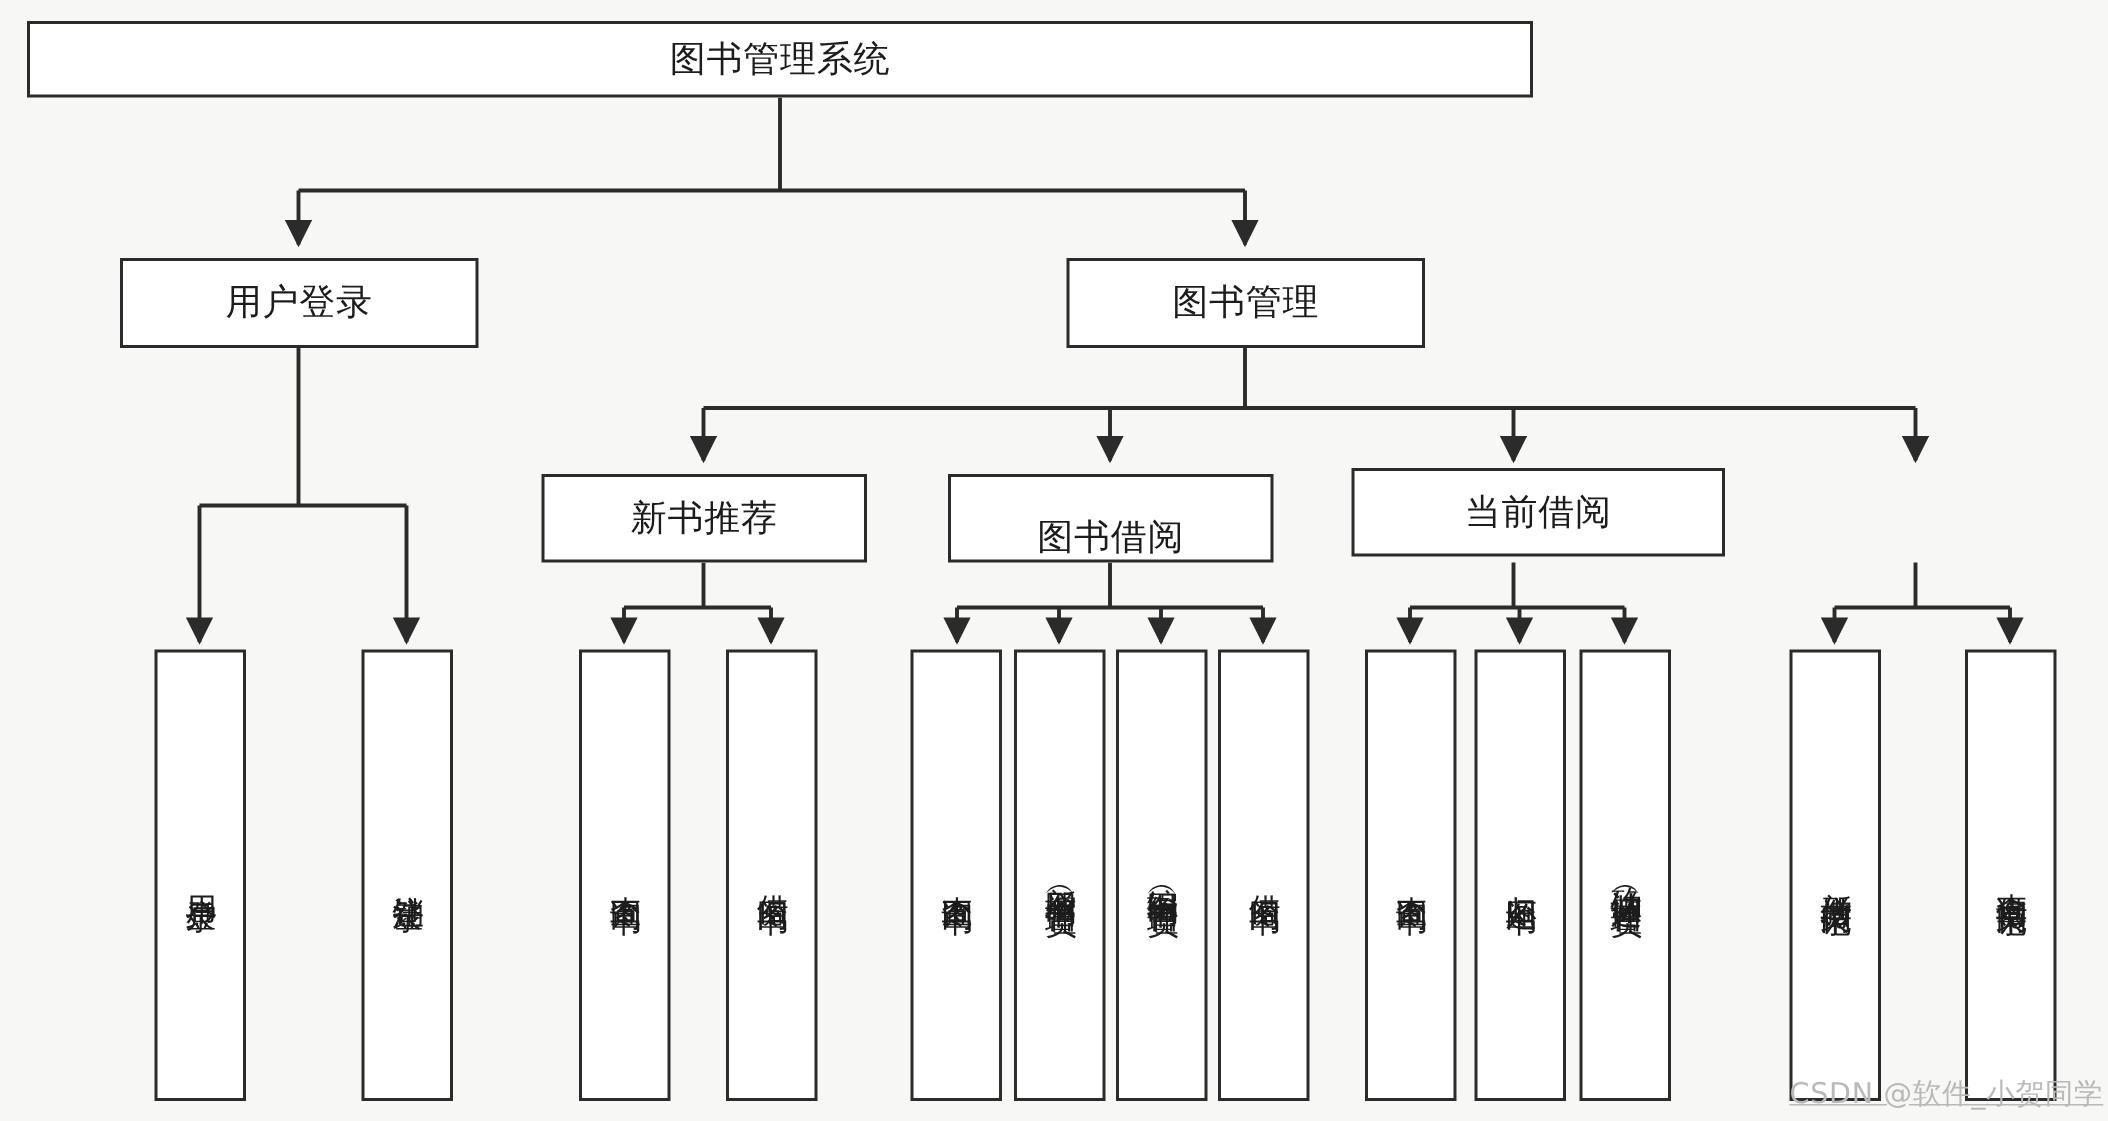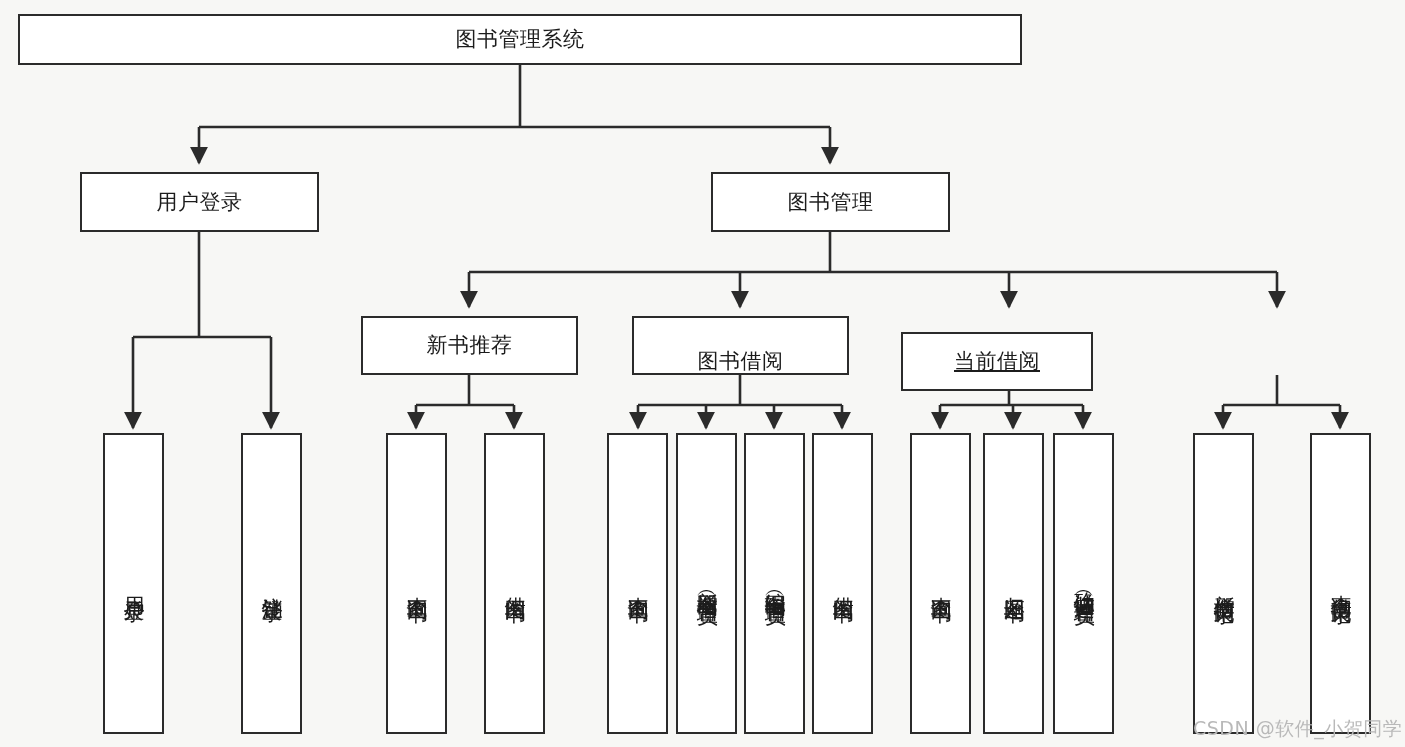--- a/index.html
+++ b/index.html
@@ -33,21 +33,21 @@
     position: absolute;
     box-sizing: border-box;
     background: #ffffff;
     border: 2.5px solid #2b2b2b;
     display: flex;
     align-items: center;
     justify-content: center;
     text-align: center;
   }
   .node .label {
-    font-size: 21px;
+    font-size: 24px;
     line-height: 1.15;
     letter-spacing: 0.5px;
     color: #1c1c1c;
   }
   
   .node.horiz .label {
     writing-mode: horizontal-tb;
   }
   
   .node.leaf {
@@ -62,20 +62,21 @@
     line-height: 1.02;
     letter-spacing: 2px;
     max-height: 100%;
   }
   .watermark {
     position: absolute;
     font-size: 19px;
     color: #b9b9b9;
     white-space: nowrap;
     letter-spacing: 0.5px;
+    text-decoration: underline;
   }
 </style>
 </head>
 <body>
 
 <div id="diagram-root">
 
   <svg id="edge-layer" viewBox="0 0 1405 747" width="1405" height="747" xmlns="http://www.w3.org/2000/svg">
     <defs>
       <marker id="arrow" viewBox="0 0 10 10" refX="9" refY="5" markerWidth="7" markerHeight="7" orient="auto-start-reverse">
@@ -137,21 +138,21 @@
   <div class="node horiz" style="left:711px; top:172px; width:239px; height:60px;">
     <span class="label">图书管理</span>
   </div>
 
   <div class="node horiz" style="left:361px; top:316px; width:217px; height:59px;">
     <span class="label">新书推荐</span>
   </div>
   <div class="node horiz" style="left:632px; top:316px; width:217px; height:59px;align-items:flex-end;">
     <span class="label">图书借阅</span>
   </div>
-  <div class="node horiz" style="left:901px; top:332px; width:192px; height:59px;text-decoration:underline;">
+  <div class="node horiz" style="left:901px; top:312px; width:249px; height:59px;">
     <span class="label">当前借阅</span>
   </div>
 
   <div class="node leaf" style="left:103px; top:433px; width:61px; height:301px;">
     <span class="label">用户登录</span>
   </div>
   <div class="node leaf" style="left:241px; top:433px; width:61px; height:301px;">
     <span class="label">注销登录</span>
   </div>
 

